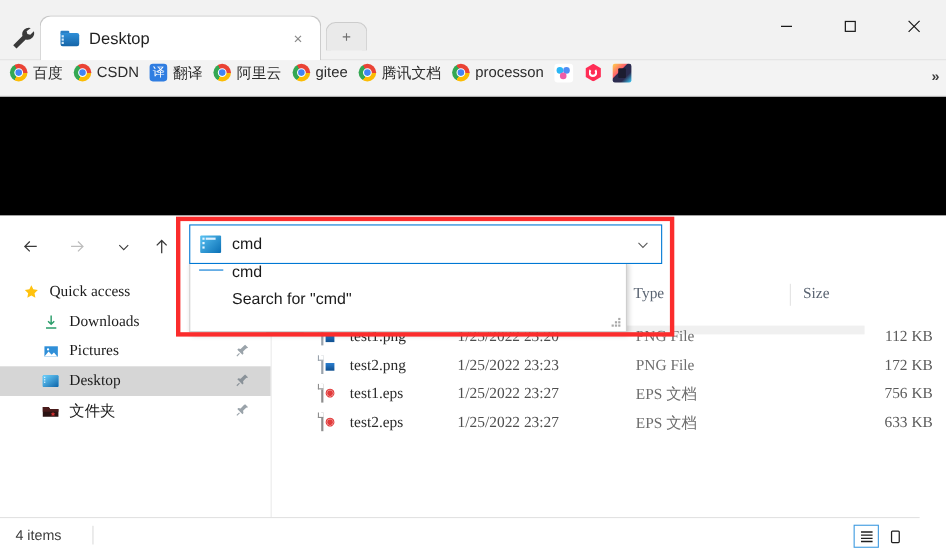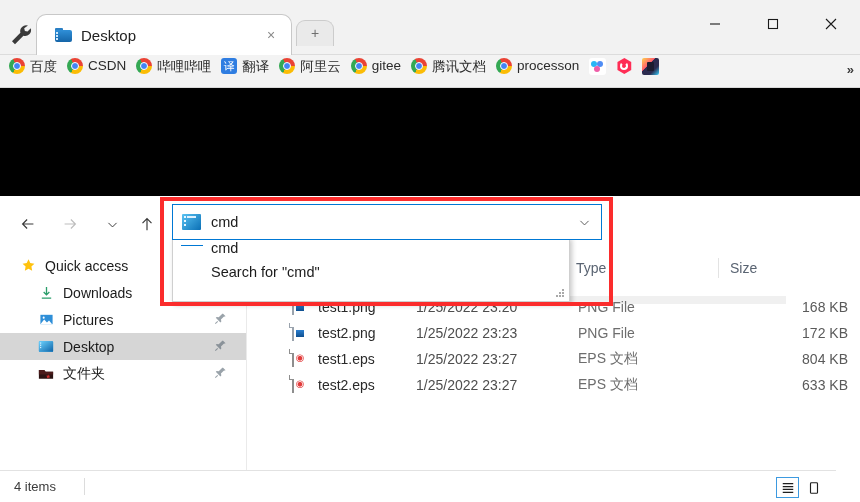--- a/index.html
+++ b/index.html
@@ -267,20 +267,21 @@
     position: absolute; left: 160px; top: 197px;
     width: 453px; height: 109px;
     border: 4px solid #fb2c2c;
     z-index: 60; pointer-events: none;
   }
 
   
   .content {
     position: absolute; left: 0; top: 252px; width: 860px; height: 218px;
     background: #ffffff;
+    font-family: Liberation Serif, serif;
   }
   .sidebar {
     position: absolute; left: 0; top: 0; width: 247px; height: 218px;
     background: #ffffff;
     border-right: 1px solid #eaeaea;
   }
   .side-item {
     position: relative; height: 27px;
     display: flex; align-items: center;
     font-size: 14px; color: #1b1b1b;
@@ -412,24 +413,20 @@
   <div class="bookmarkbar">
     <div class="bm">
       <span class="chrome-icon"></span>
       <span class="bmlabel">百度</span>
     </div>
     <div class="bm">
       <span class="chrome-icon"></span>
       <span class="bmlabel">CSDN</span>
     </div>
     <div class="bm">
-      <span class="chrome-icon"></span>
-      <span class="bmlabel">哔哩哔哩</span>
-    </div>
-    <div class="bm">
       <span class="fanyi-icon">译</span>
       <span class="bmlabel">翻译</span>
     </div>
     <div class="bm">
       <span class="chrome-icon"></span>
       <span class="bmlabel">阿里云</span>
     </div>
     <div class="bm">
       <span class="chrome-icon"></span>
       <span class="bmlabel">gitee</span>
@@ -684,41 +681,41 @@
         <div class="thumb"></div>
       </div>
 
       <div class="filerow" style="top:42px">
         <span class="fr-icon">
           <span class="pngicon"><span class="sq"></span><span class="corner"></span></span>
         </span>
         <span class="fr-name">test1.png</span>
         <span class="fr-date">1/25/2022 23:20</span>
         <span class="fr-type">PNG File</span>
-        <span class="fr-size">168 KB</span>
+        <span class="fr-size">112 KB</span>
       </div>
 
       <div class="filerow" style="top:68px">
         <span class="fr-icon">
           <span class="pngicon"><span class="sq"></span><span class="corner"></span></span>
         </span>
         <span class="fr-name">test2.png</span>
         <span class="fr-date">1/25/2022 23:23</span>
         <span class="fr-type">PNG File</span>
         <span class="fr-size">172 KB</span>
       </div>
 
       <div class="filerow" style="top:94px">
         <span class="fr-icon">
           <span class="epsicon"><span class="glyph">◉</span><span class="corner"></span></span>
         </span>
         <span class="fr-name">test1.eps</span>
         <span class="fr-date">1/25/2022 23:27</span>
         <span class="fr-type">EPS 文档</span>
-        <span class="fr-size">804 KB</span>
+        <span class="fr-size">756 KB</span>
       </div>
 
       <div class="filerow" style="top:120px">
         <span class="fr-icon">
           <span class="epsicon"><span class="glyph">◉</span><span class="corner"></span></span>
         </span>
         <span class="fr-name">test2.eps</span>
         <span class="fr-date">1/25/2022 23:27</span>
         <span class="fr-type">EPS 文档</span>
         <span class="fr-size">633 KB</span>

